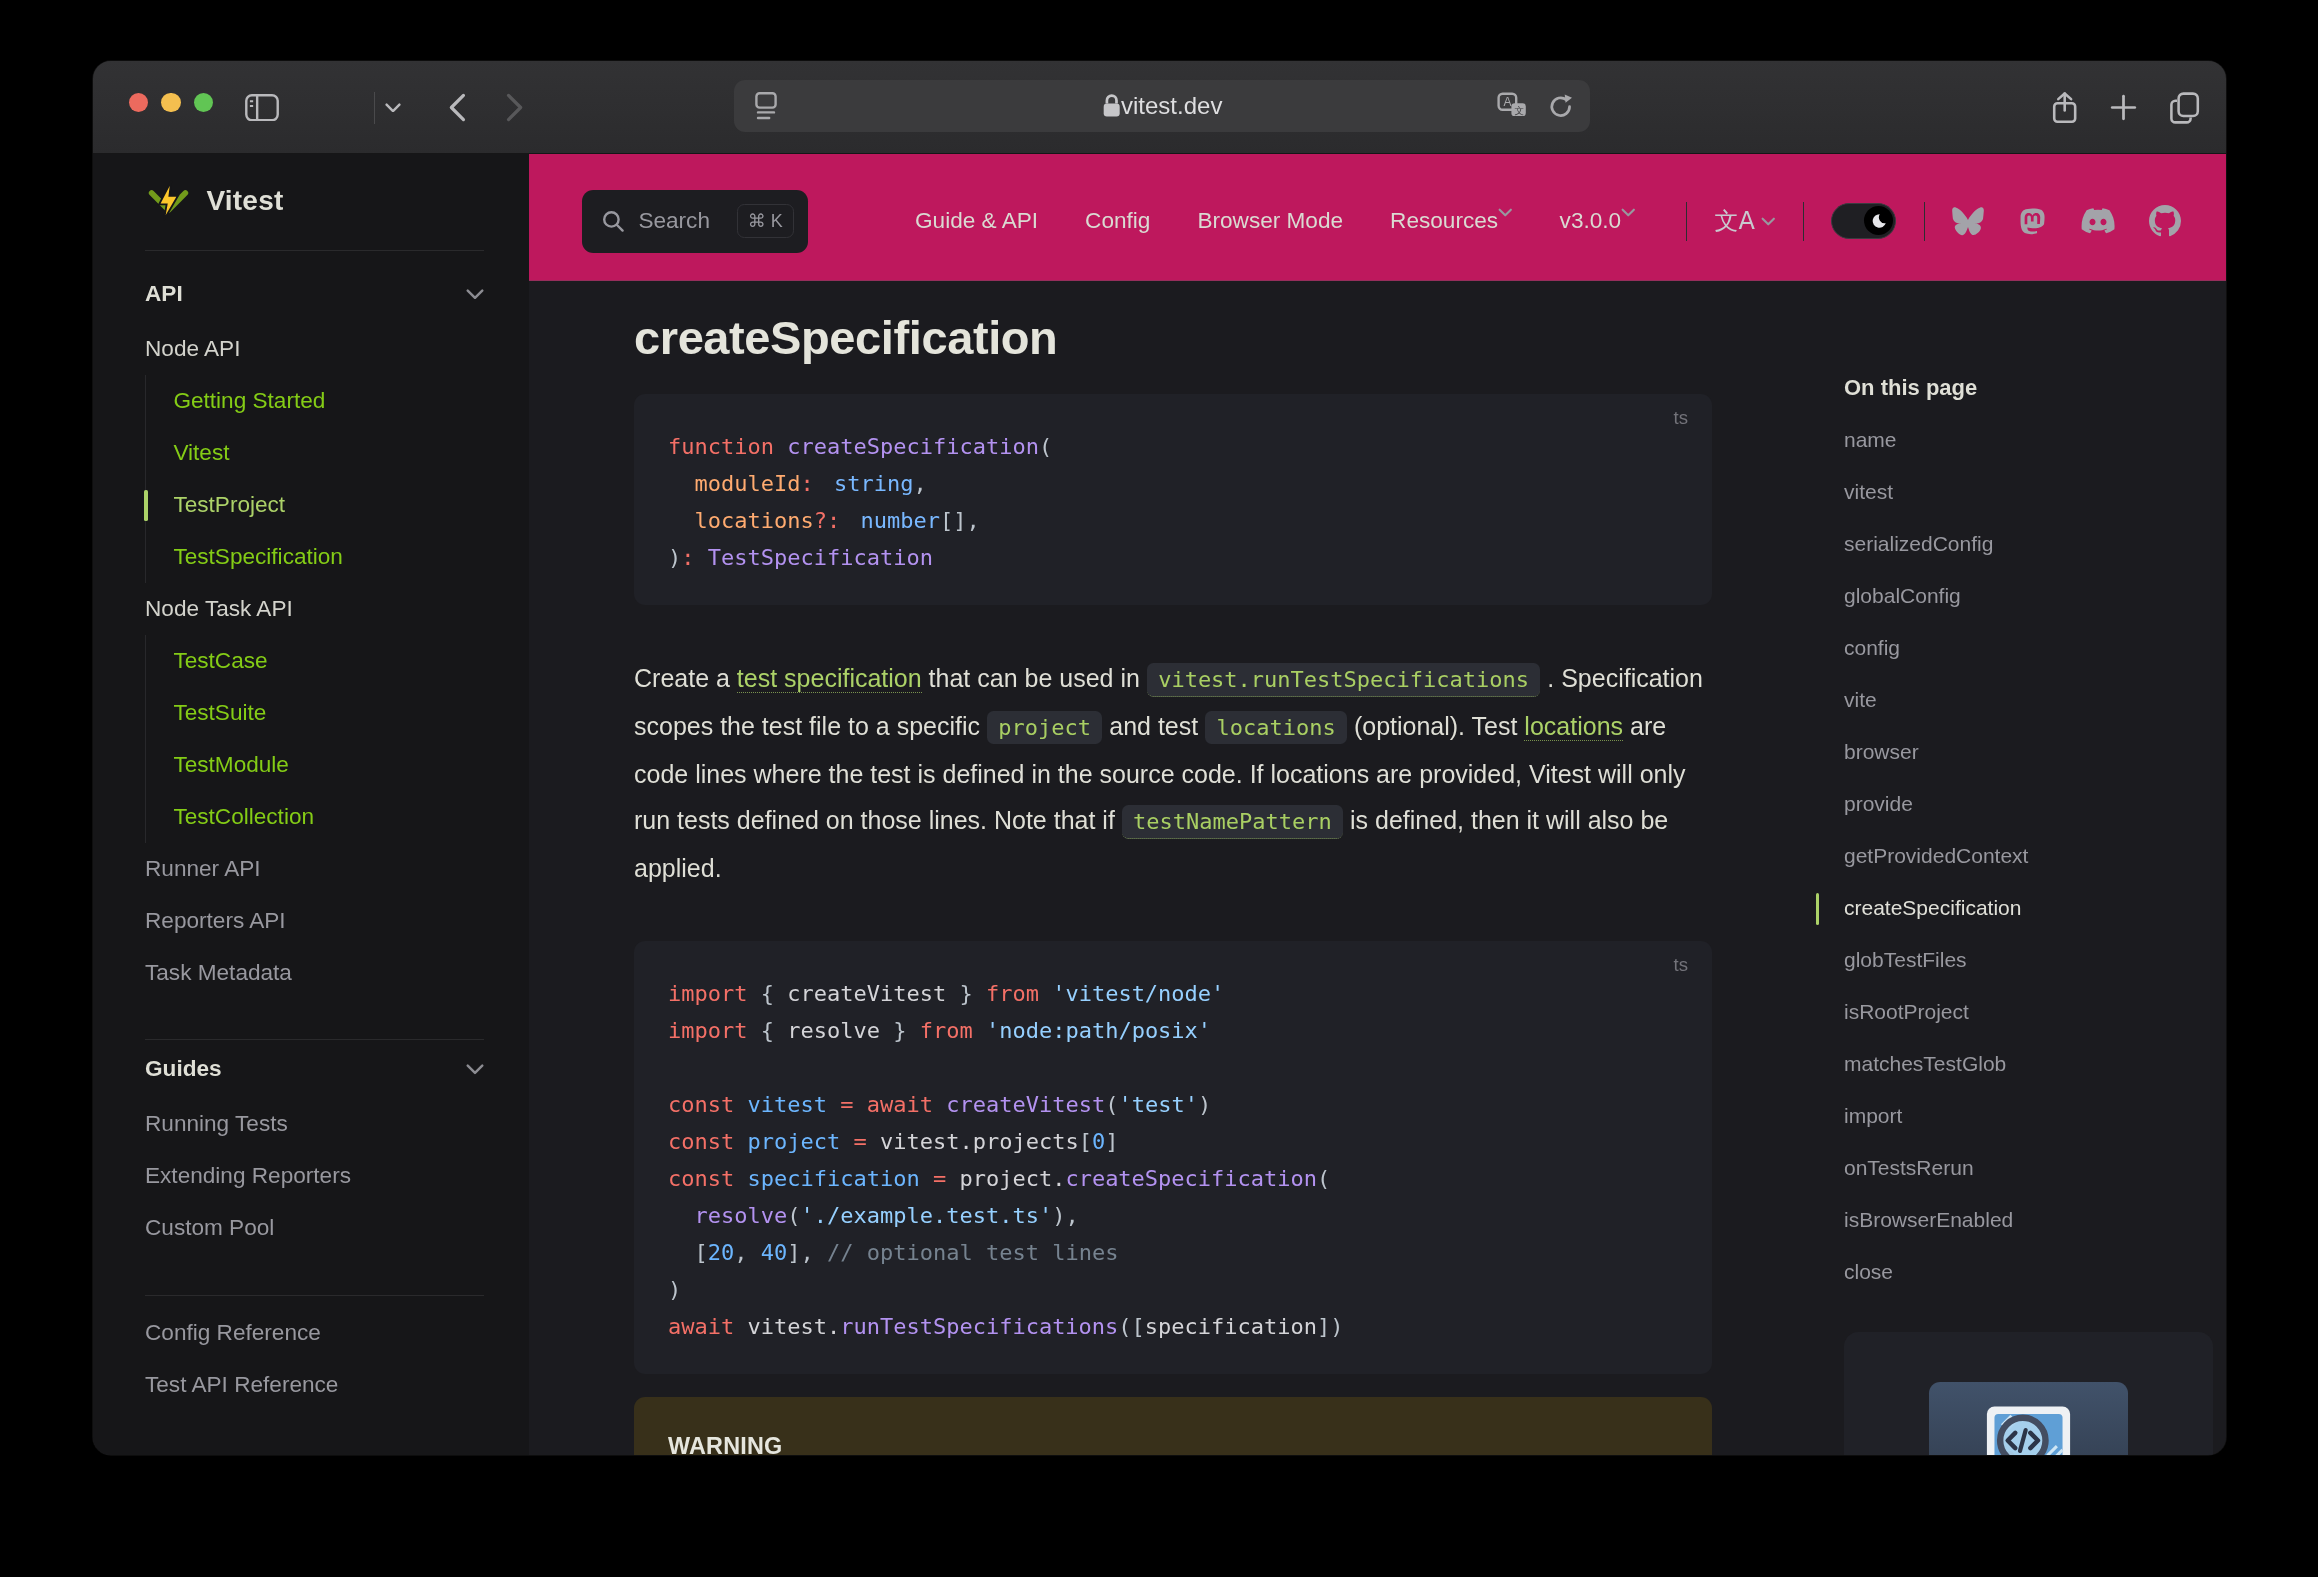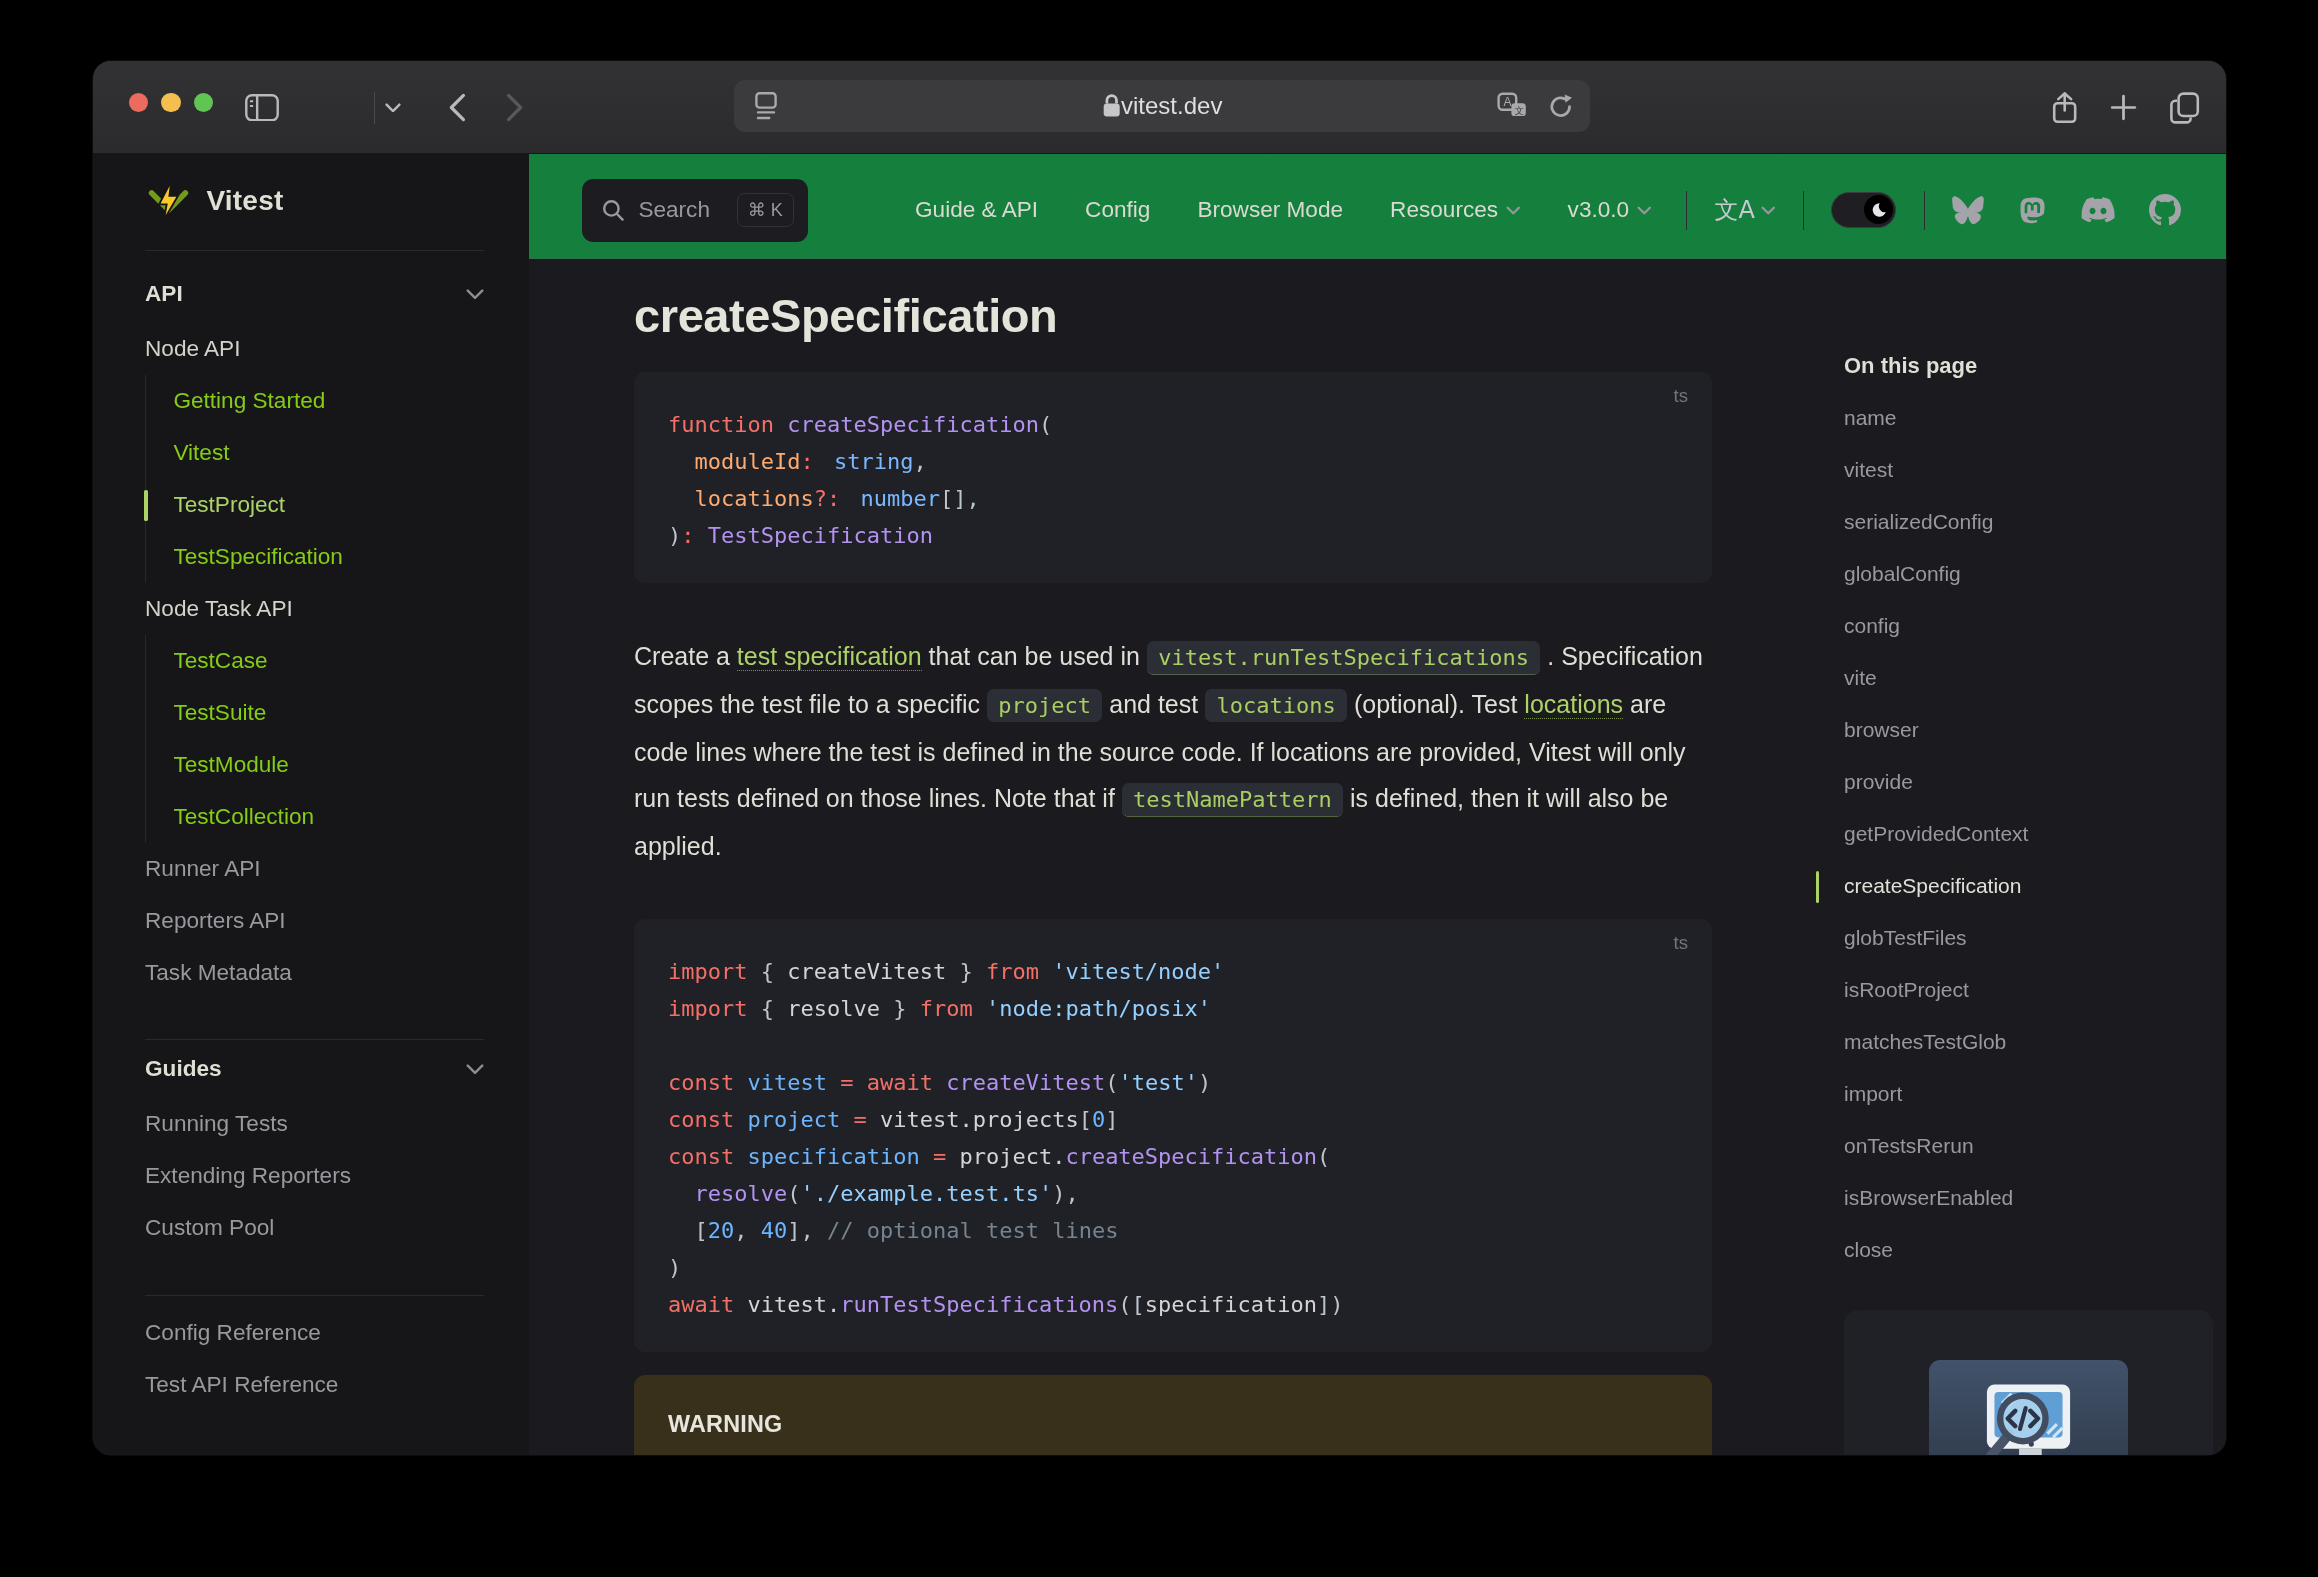--- a/index.html
+++ b/index.html
@@ -34,30 +34,30 @@
   .s-top.muted { color:#98989f; }
   .sub-group { border-left:1.6px solid #28282b; }
   .s-sub { height:52px; display:flex; align-items:center; font-size:22.6px; color:#84cc16;
     padding-left:27.4px; position:relative; }
   .s-sub.active { color:#acd268; }
   .s-sub.active::before { content:""; position:absolute; left:-1.6px; top:11.3px; width:3.2px; height:31px;
     background:#acd268; border-radius:1.6px; }
   .gap24{ height:18px; }
 
   .main-wrap { flex:1; display:flex; flex-direction:column; min-width:0; }
-  .navbar { height:105px; background:#15803d; border-bottom:0.8px solid rgba(84,84,90,.38);
+  .navbar { height:127px; background:#be185d; border-bottom:0.8px solid rgba(84,84,90,.38);
     display:flex; align-items:center; padding:8px 45px 0 53px; flex:none; }
   .search-pill { width:226px; height:63px; border-radius:11.3px; background:#1d1d21;
     display:flex; align-items:center; padding:0 14.5px 0 19.4px; color:#98989f; }
   .search-pill .label { font-size:22.6px; margin-left:13px; }
   .kbd { margin-left:auto; border:0.8px solid #323237; border-radius:7.3px; padding:4.8px 9.7px;
     font-size:18px; color:#98989f; }
   .nav-links { display:flex; align-items:center; gap:47px; margin-left:107px;
     font-size:22.6px; font-weight:500; color:#dadad2; }
-  .nav-dd { display:flex; align-items:center; gap:8px; }
+  .nav-dd { display:flex; align-items:flex-start; }
   .nav-right { margin-left:auto; display:flex; align-items:center; }
   .v-div { width:0.8px; height:39px; background:#2d2d31; margin:0 27.4px; }
   .lang { display:flex; align-items:center; gap:6.5px; color:#c9c9cf; }
   .toggle { width:65px; height:36px; border-radius:18px; background:#1f1f23; border:0.8px solid #3b3b40;
     position:relative; }
   .knob { position:absolute; right:2.4px; top:2.4px; width:29px; height:29px; border-radius:50%;
     background:#000; display:flex; align-items:center; justify-content:center; }
   .socials { display:flex; align-items:center; gap:34px; color:#a3a3a9; }
 
   .content-row { flex:1; display:flex; padding-right:39px; overflow:hidden; }

